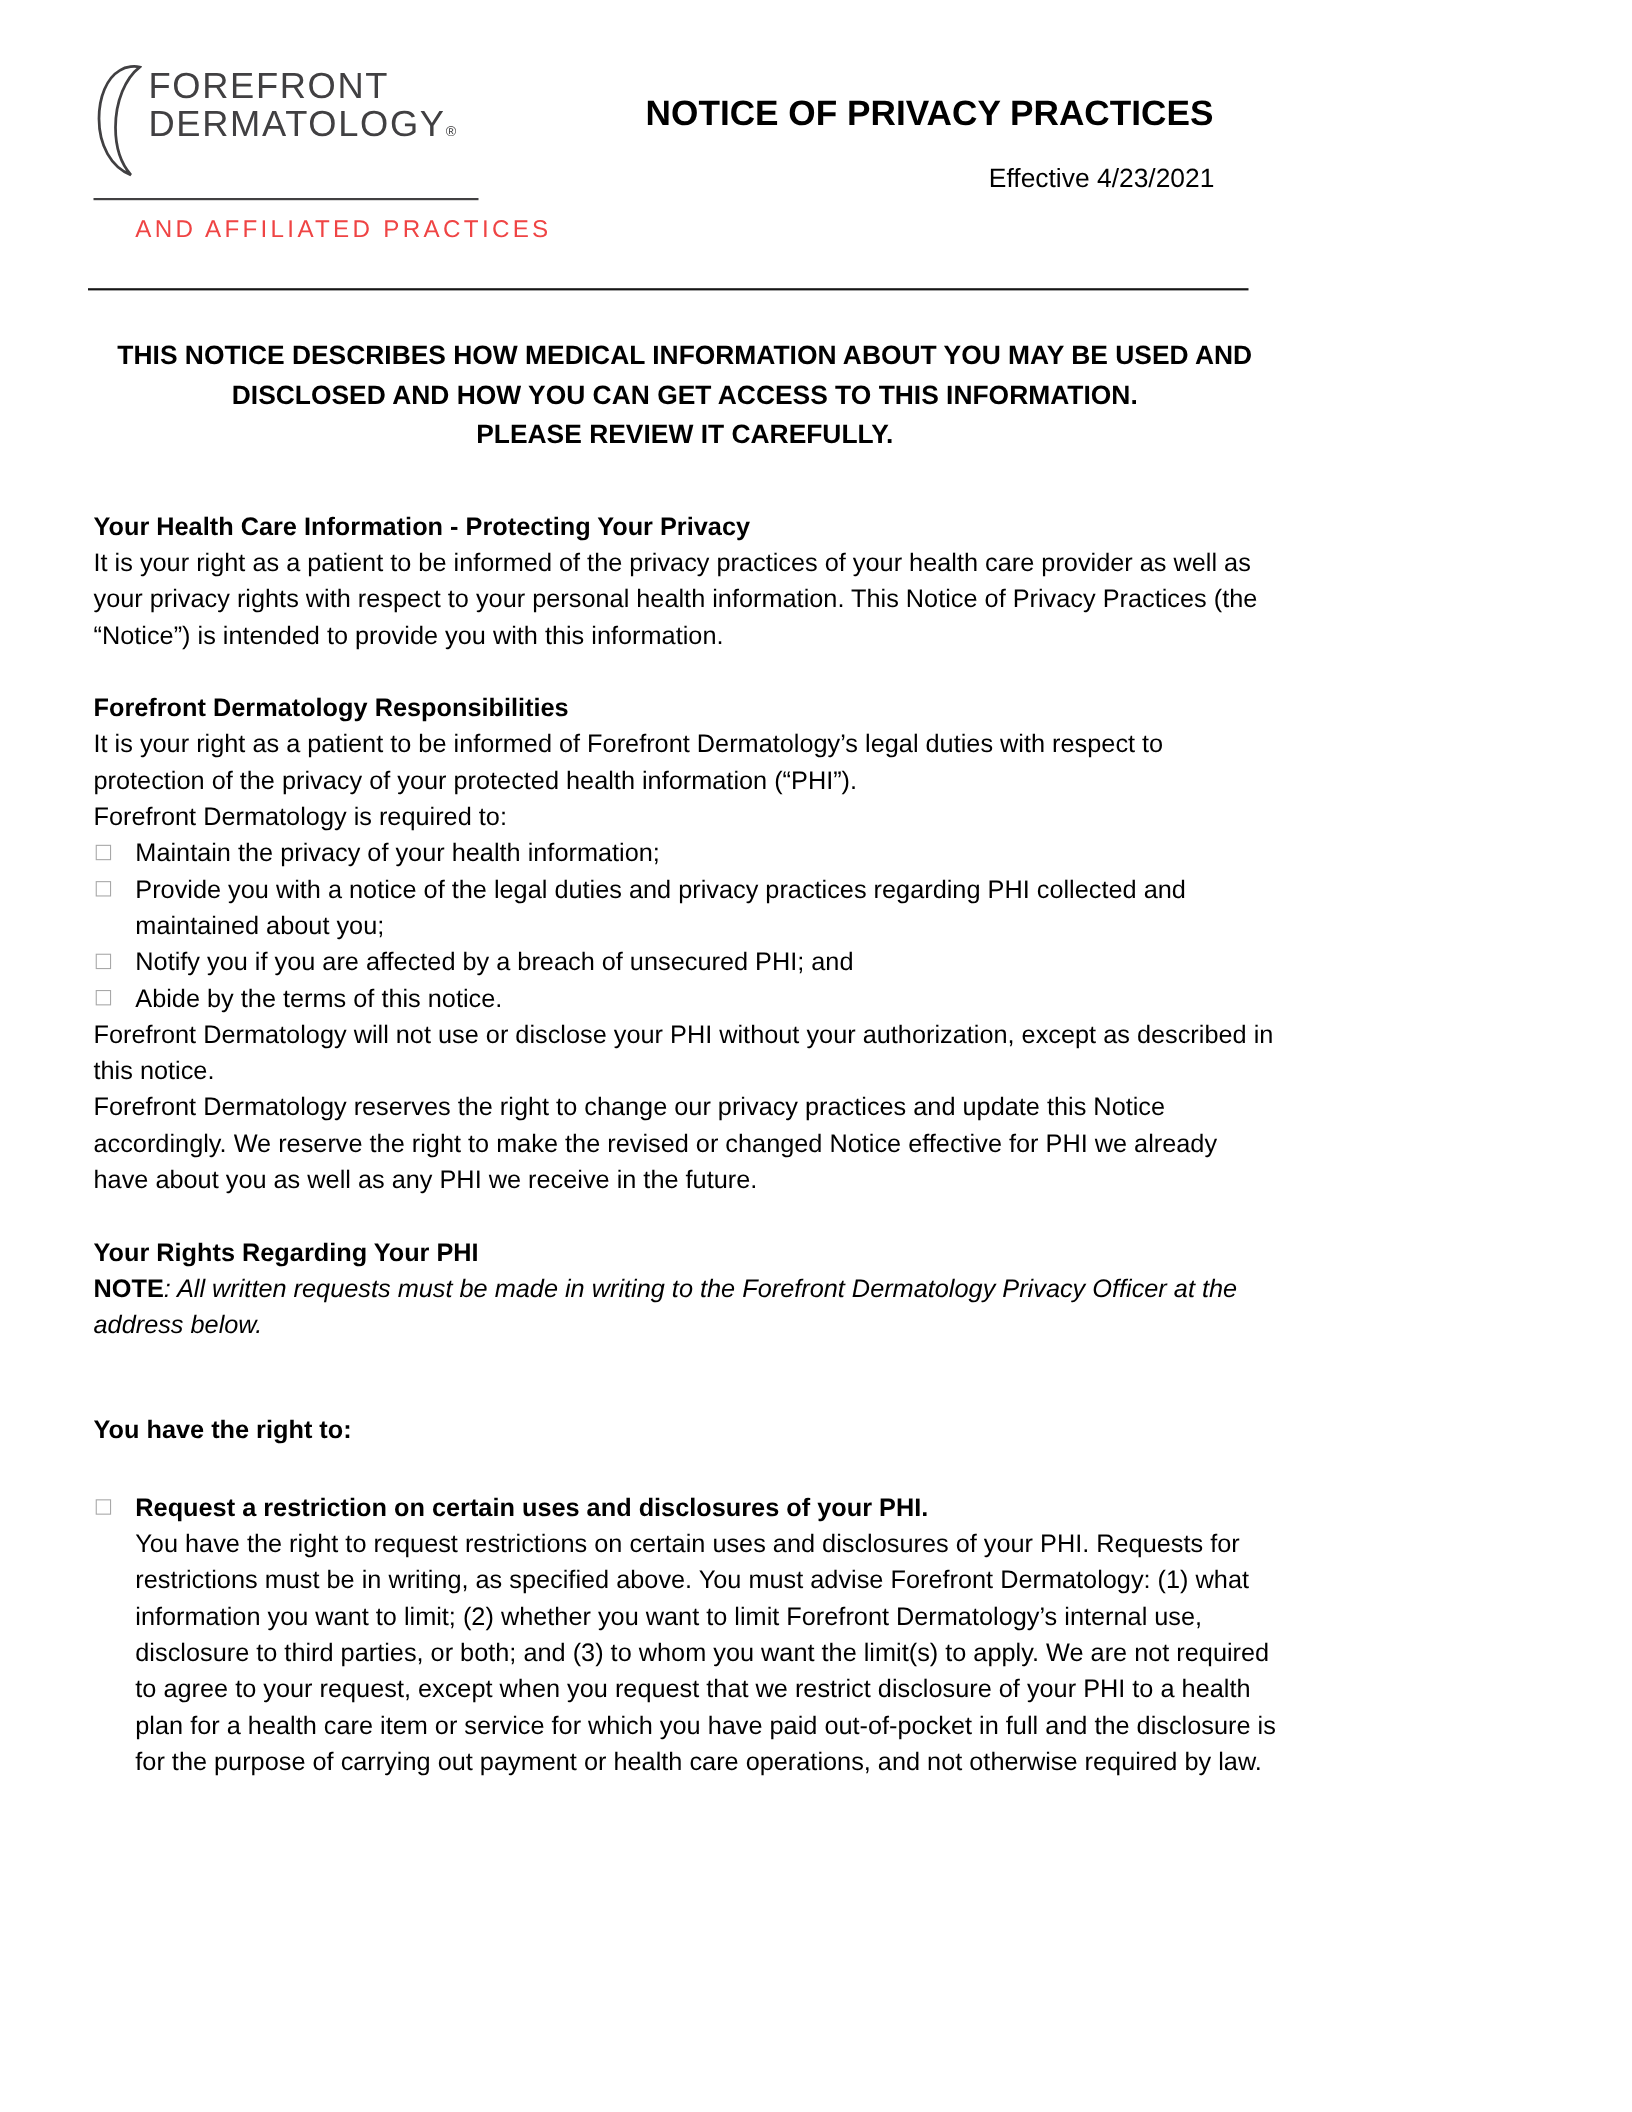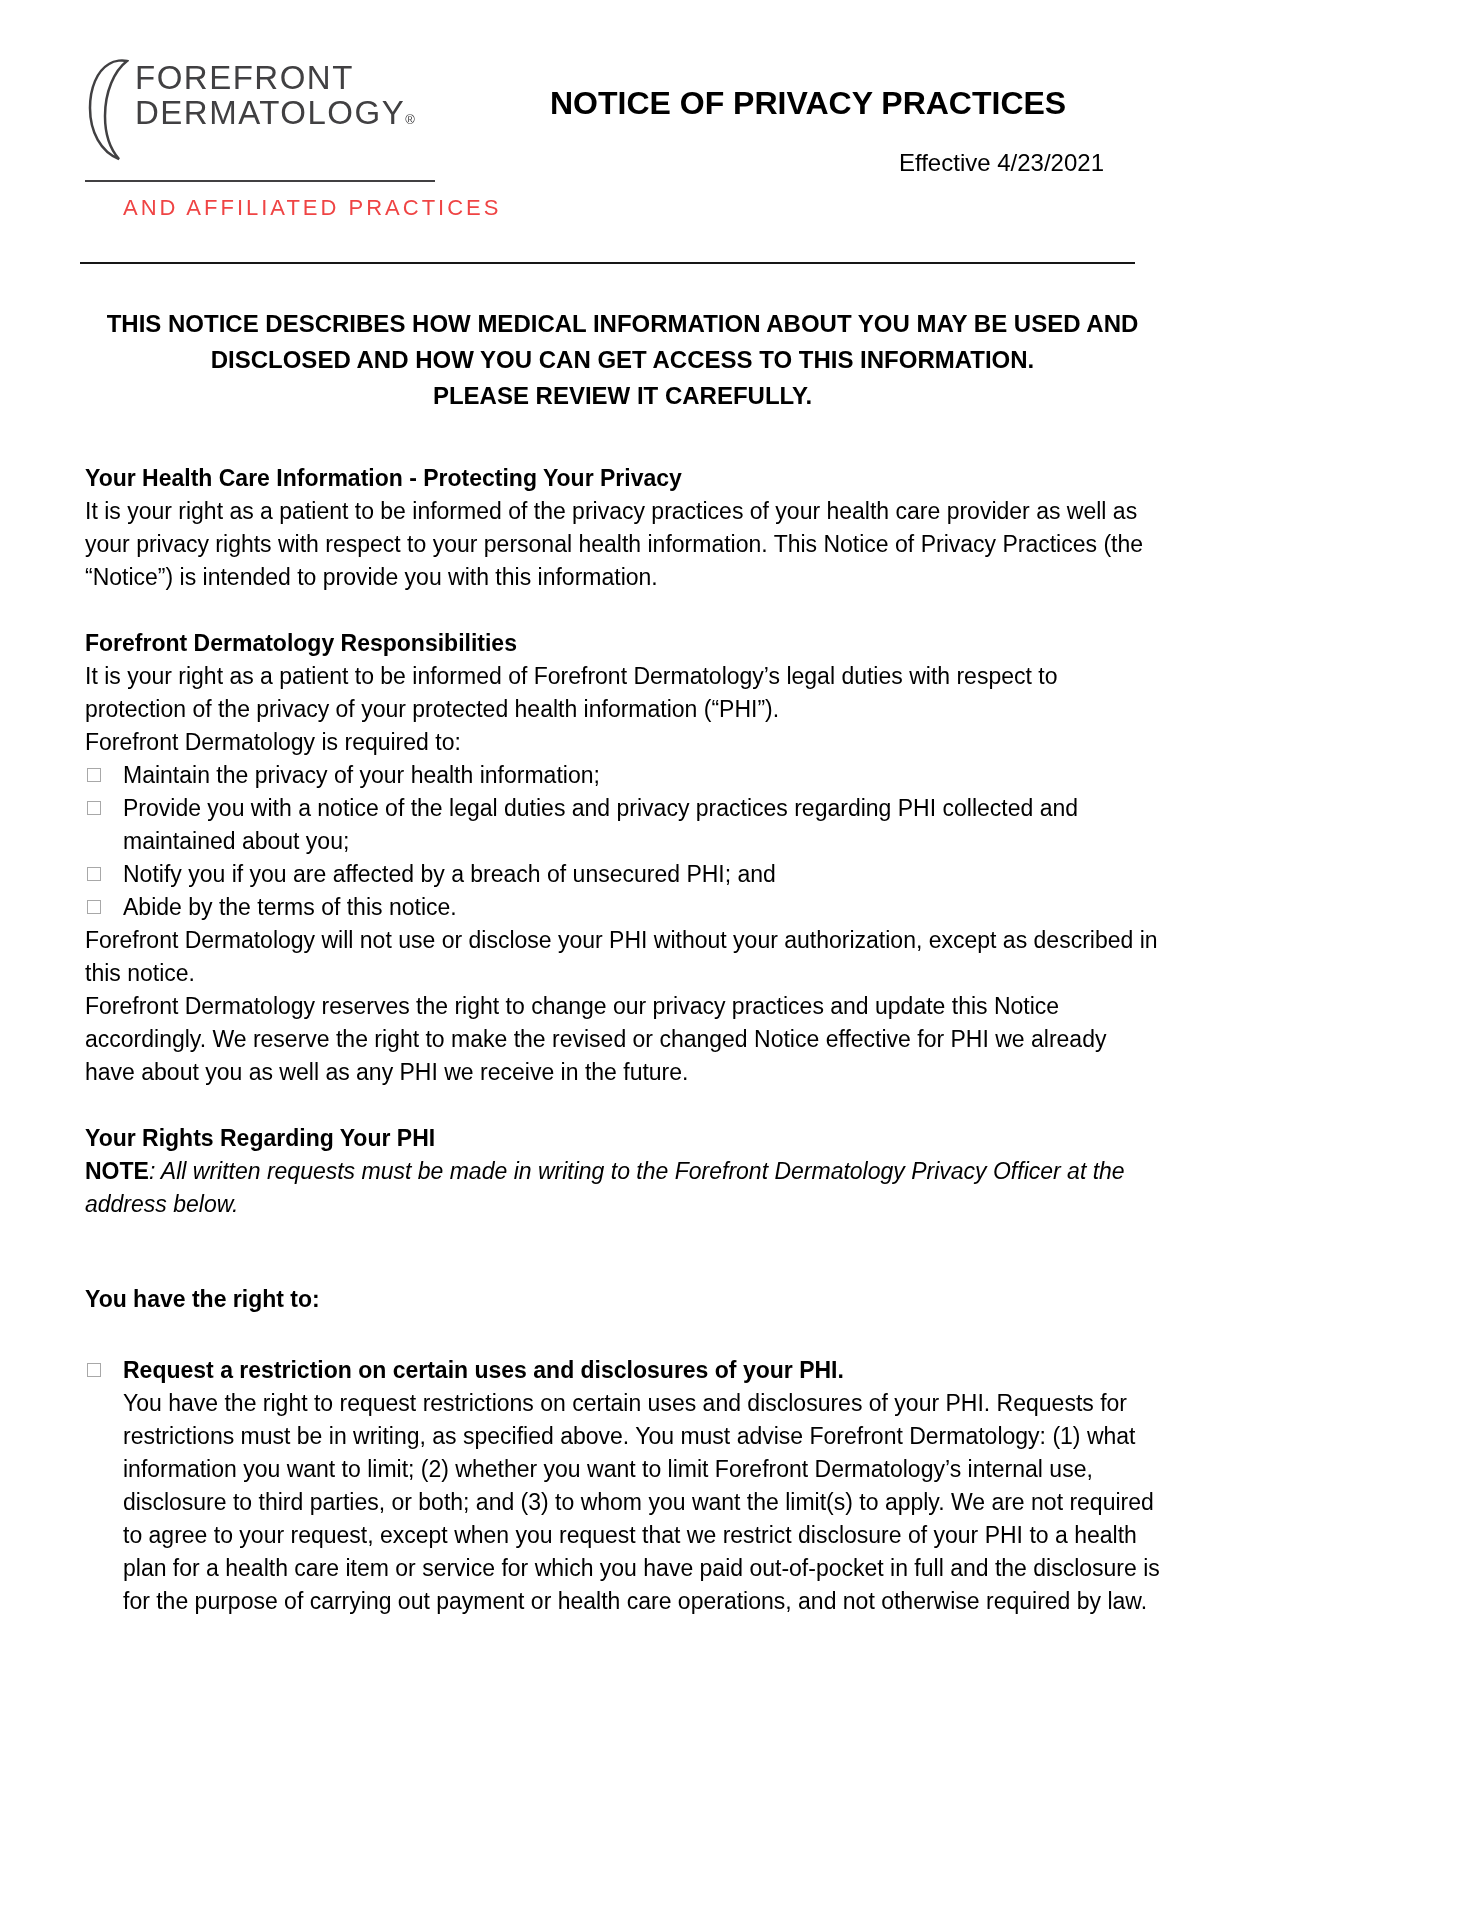--- a/index.html
+++ b/index.html
@@ -27,21 +27,21 @@
   }
   .reg { font-size: 13px; letter-spacing: 0; vertical-align: baseline; }
   .logo-rule { border-top: 2px solid #414042; margin-top: 9px; }
   .logo-tagline {
     margin-top: 9px; padding-left: 38px;
     font-size: 22px; letter-spacing: 3px; color: #ef4444; white-space: nowrap;
   }
 
   .header-right { width: 590px; margin-left: 115px; flex: 0 0 auto; }
   .doc-title {
-    margin: 26px 0 0 0; 
+    margin: 26px 0 0 0; text-align: center;
     font-size: 32px; line-height: 38px; font-weight: bold; white-space: nowrap;
   }
   .effective {
     margin-top: 24px; text-align: right; padding-right: 36px;
     font-size: 24px;
   }
 
   .header-rule {
     margin: 38px 0 0 -5px;
     width: 1055px;

